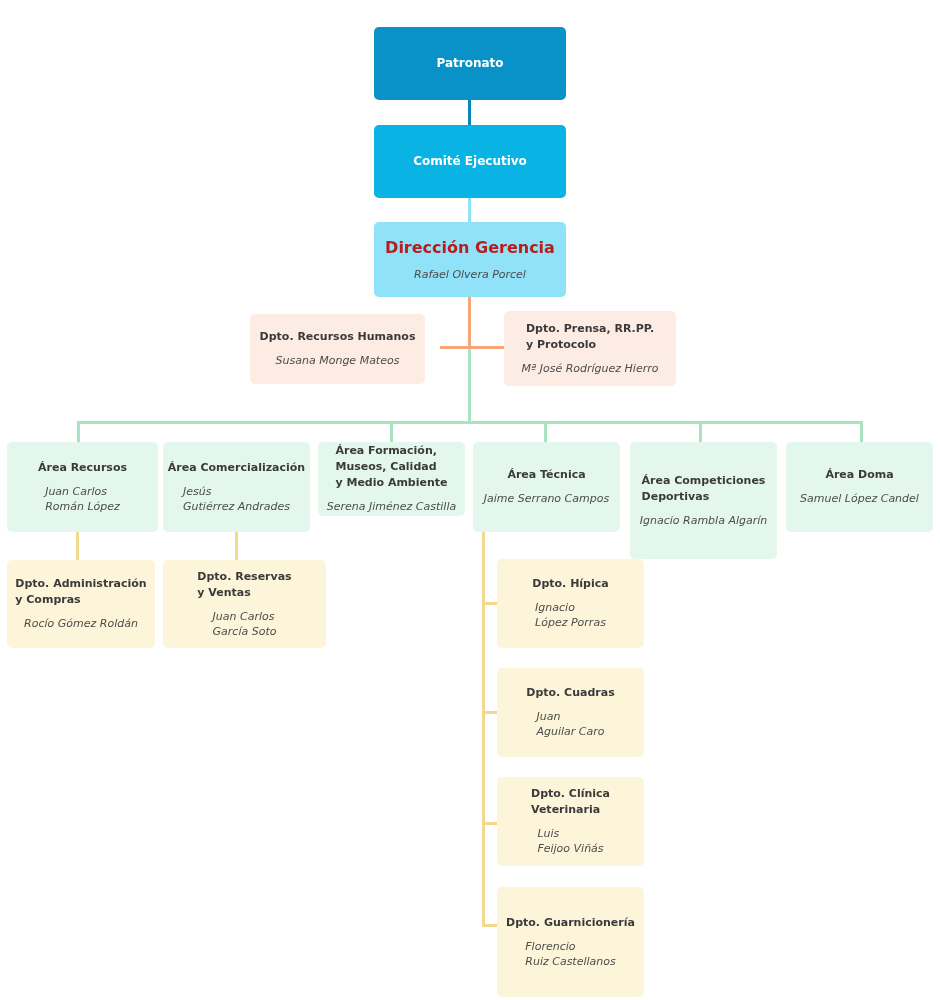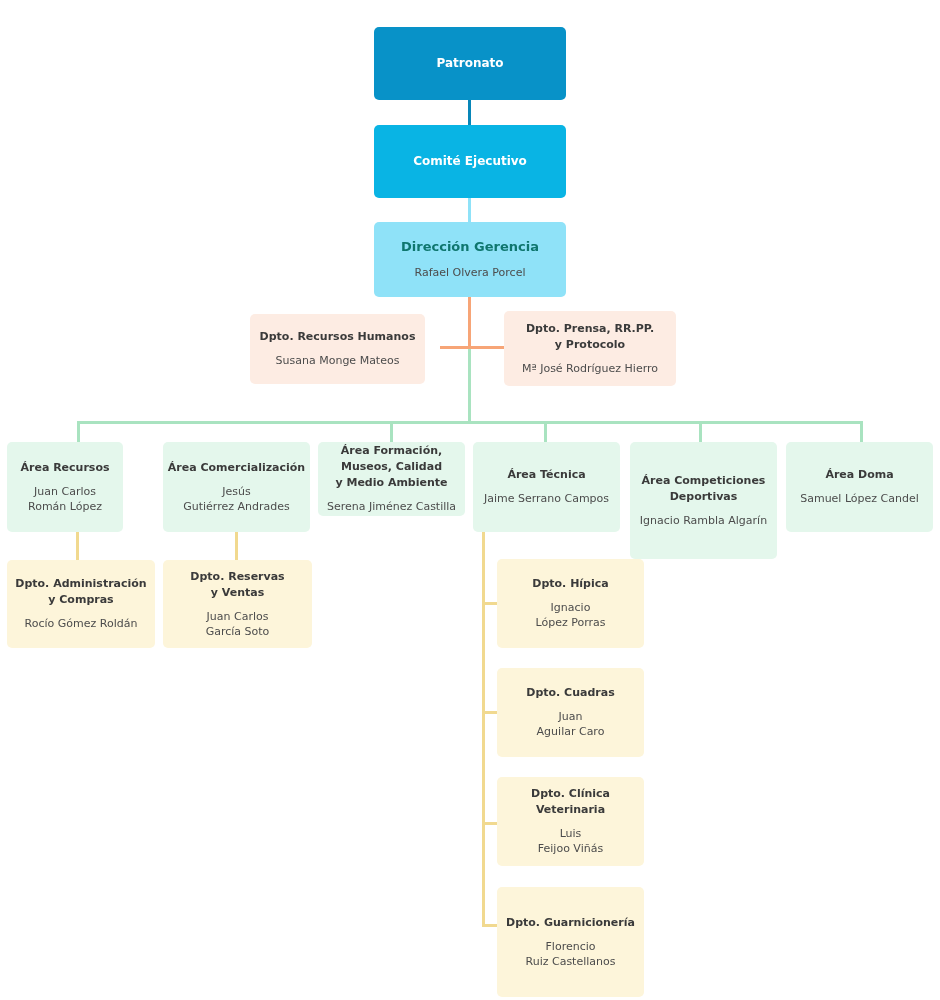--- a/index.html
+++ b/index.html
@@ -29,43 +29,44 @@
   .line.blue{background:var(--line-blue);}
   .line.cyan{background:var(--line-cyan);}
   .line.orange{background:var(--line-orange);}
   .line.green{background:var(--line-green);}
   .line.yellow{background:var(--line-yellow);}
   .node{
     position:absolute;z-index:2;
     border-radius:5px;
     display:flex;flex-direction:column;
     align-items:center;justify-content:center;
-    text-align:center;
+    text-align:left;
     padding:4px 3px;box-sizing:border-box;
   }
   .node .title{
     font-weight:bold;
     font-size:11px;
     line-height:1.45;
     color:var(--title-color);
     white-space:pre-line;
   }
   .node .name{
+    font-style:italic;
     font-size:11px;
     line-height:1.4;
     color:var(--name-color);
     white-space:pre-line;
     margin-top:8px;
   }
   .node .name:empty{display:none;}
   .lvl-top{background:var(--blue-dark);}
   .lvl-mid{background:var(--blue-mid);}
   .lvl-top .title,.lvl-mid .title{color:#ffffff;font-size:12px;}
   .lvl-dir{background:var(--blue-light);}
-  .lvl-dir .title{font-size:13px;color:#0f766e;}
+  .lvl-dir .title{font-size:16px;color:#b91c1c;}
   .lvl-peach{background:var(--peach);}
   .lvl-mint{background:var(--mint);}
   .lvl-yellow{background:var(--yellow);}
 </style>
 </head>
 <body>
 
 <div id="canvas">
 
   <div class="line blue" style="left:468px;top:100px;width:3px;height:26px"></div>
@@ -103,21 +104,21 @@
   <div class="node lvl-peach" style="left:250px;top:314px;width:175px;height:70px">
     <div class="title">Dpto. Recursos Humanos</div>
     <div class="name">Susana Monge Mateos</div>
   </div>
   <div class="node lvl-peach" style="left:504px;top:311px;width:172px;height:75px">
     <div class="title">Dpto. Prensa, RR.PP.
 y Protocolo</div>
     <div class="name">Mª José Rodríguez Hierro</div>
   </div>
 
-  <div class="node lvl-mint" style="left:7px;top:442px;width:116px;height:90px">
+  <div class="node lvl-mint" style="left:7px;top:442px;width:151px;height:90px">
     <div class="title">Área Recursos</div>
     <div class="name">Juan Carlos
 Román López</div>
   </div>
   <div class="node lvl-mint" style="left:163px;top:442px;width:147px;height:90px">
     <div class="title">Área Comercialización</div>
     <div class="name">Jesús
 Gutiérrez Andrades</div>
   </div>
   <div class="node lvl-mint" style="left:318px;top:442px;width:147px;height:74px">
@@ -138,21 +139,21 @@
   <div class="node lvl-mint" style="left:786px;top:442px;width:147px;height:90px">
     <div class="title">Área Doma</div>
     <div class="name">Samuel López Candel</div>
   </div>
 
   <div class="node lvl-yellow" style="left:7px;top:560px;width:148px;height:88px">
     <div class="title">Dpto. Administración
 y Compras</div>
     <div class="name">Rocío Gómez Roldán</div>
   </div>
-  <div class="node lvl-yellow" style="left:163px;top:560px;width:149px;height:88px">
+  <div class="node lvl-yellow" style="left:163px;top:560px;width:163px;height:88px">
     <div class="title">Dpto. Reservas
 y Ventas</div>
     <div class="name">Juan Carlos
 García Soto</div>
   </div>
 
   <div class="node lvl-yellow" style="left:497px;top:559px;width:147px;height:89px">
     <div class="title">Dpto. Hípica</div>
     <div class="name">Ignacio
 López Porras</div>

